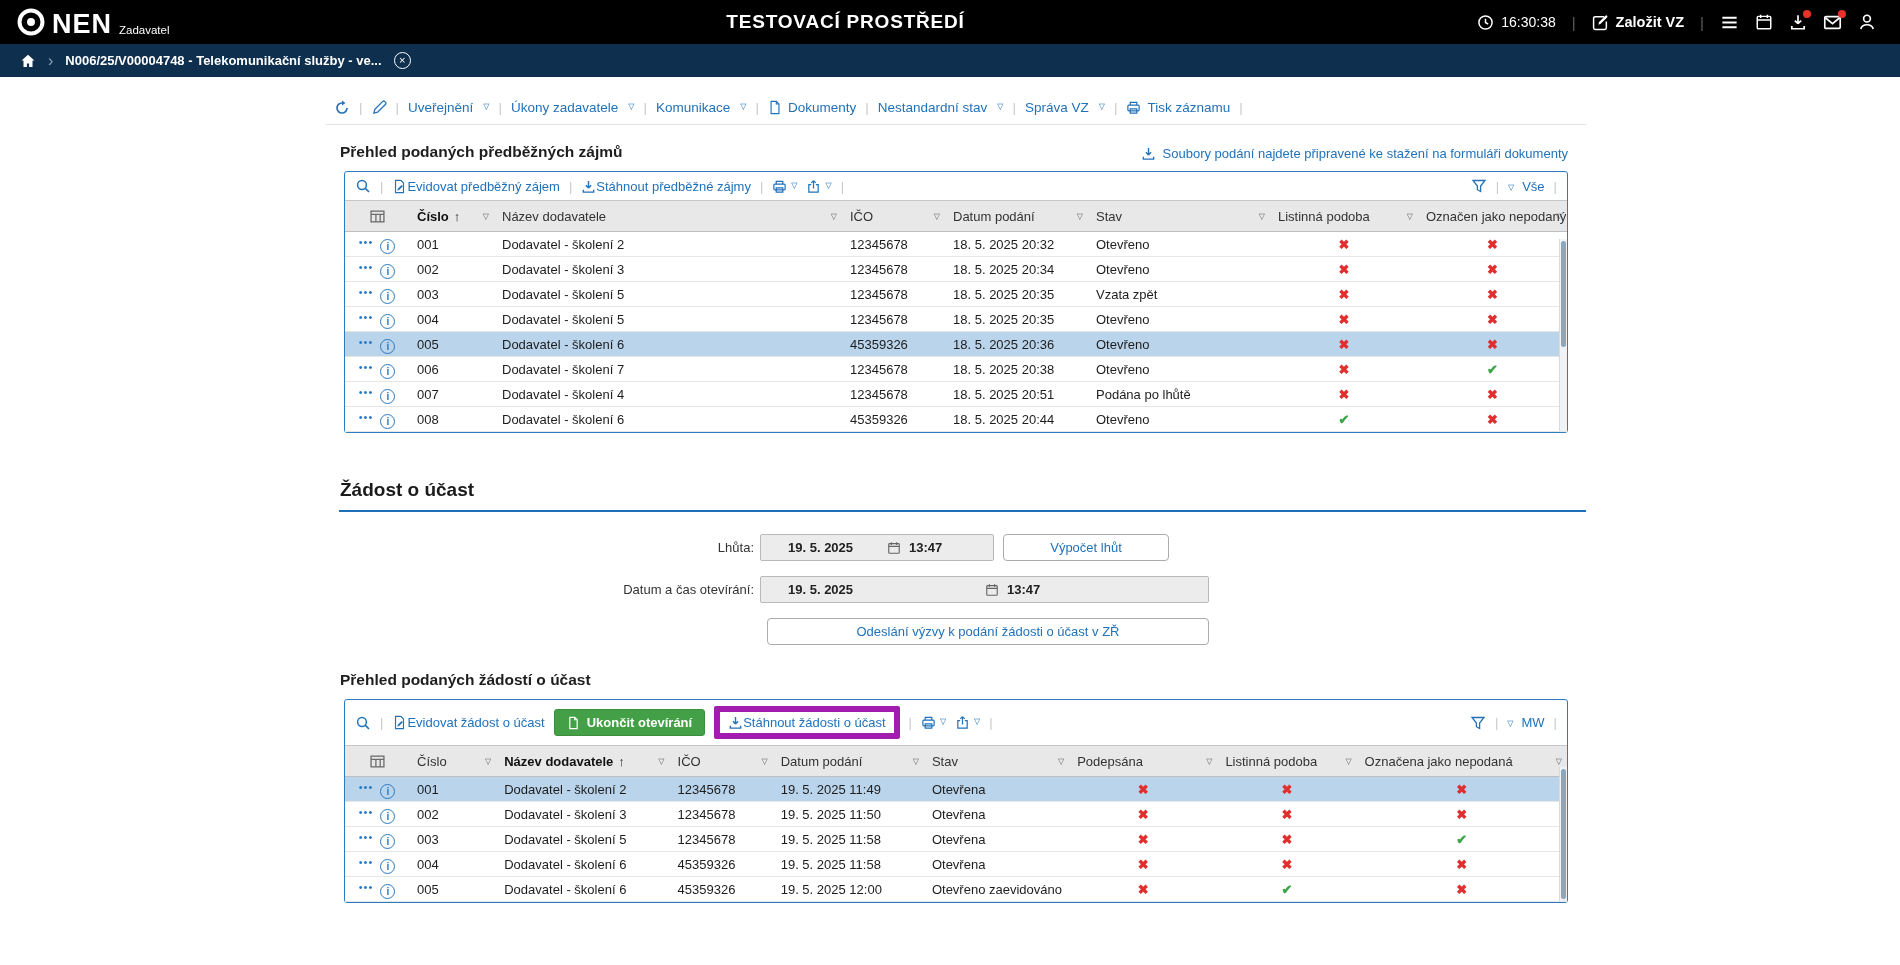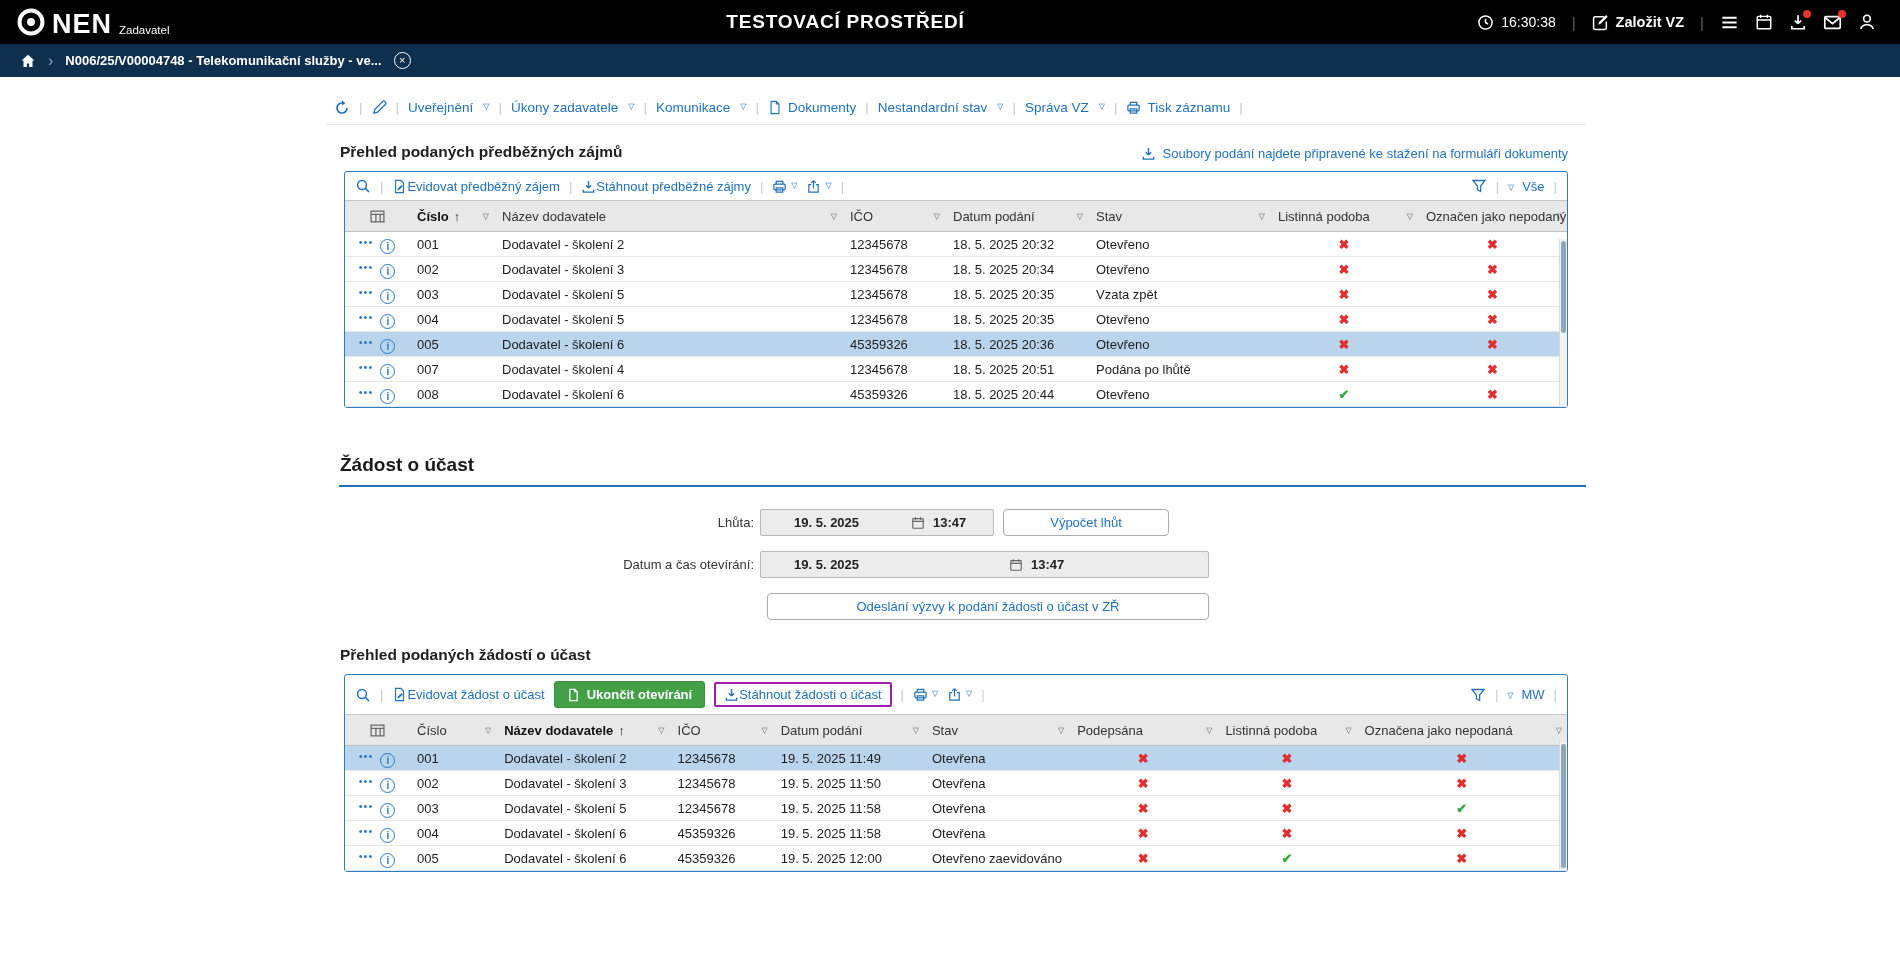--- a/index.html
+++ b/index.html
@@ -51,21 +51,21 @@
   .sec-title { font-size:15.5px; font-weight:bold; color:#1E1E1E; }
   .dl-link { color:#2272B9; font-size:13px; display:flex; gap:7px; align-items:center; cursor:pointer; }
 
   
   .panel { margin-left:18px; width:1224px; border:1px solid #2E7CC0; border-radius:3px; background:#fff; position:relative; }
   .panel-toolbar { display:flex; align-items:center; gap:9px; padding:6px 10px; font-size:13px; color:#2272B9; }
   .pt-link { display:flex; align-items:center; gap:0; cursor:pointer; white-space:nowrap; }
   .pt-right { margin-left:auto; display:flex; align-items:center; gap:9px; }
   .btn-green { display:flex; align-items:center; gap:7px; background:#43A047; color:#fff; font-weight:bold; font-size:13px;
                padding:5px 12px; border-radius:3px; border:1px solid #3B8F3F; cursor:pointer; }
-  .annotated { border:2px solid #a21caf; border-radius:2px; padding:3px 8px; display:flex; align-items:center; gap:6px; }
+  .annotated { border:6px solid #a21caf; border-radius:2px; padding:3px 8px; display:flex; align-items:center; gap:6px; }
   .preset { display:flex; align-items:center; gap:8px; cursor:pointer; }
   .preset .pcaret::before { content:"▽"; font-size:8px; position:relative; top:-1px; }
 
   table.grid { border-collapse:collapse; width:100%; table-layout:fixed; font-size:13px; }
   .grid thead th { background:#E8E8E8; border-top:1px solid #C6C6C6; border-bottom:1px solid #BFBFBF;
                    text-align:left; padding:0 16px 0 8px; font-weight:normal; color:#333; position:relative; height:31px; white-space:nowrap; overflow:hidden; }
   .grid th .flt::after { content:"▽"; position:absolute; right:5px; top:50%; transform:translateY(-50%); font-size:8px; color:#666; }
   .grid th.sorted .lbl { font-weight:bold; color:#111; }
   .grid th .sort::after { content:"↑"; font-weight:bold; margin-left:5px; color:#222; font-size:13px; }
   .grid th.th-icon { text-align:center; padding:0; }
@@ -86,21 +86,21 @@
   .thumb-t1 { top:2px; height:55%; }
   .thumb-t2 { top:2px; bottom:2px; }
 
   
   .sec2 { margin:46px 0 0 13px; width:1247px; border-bottom:2px solid #1D6FB8; padding:0 0 9px 1px; }
   .sec2-title { font-size:19px; font-weight:bold; color:#1A1A1A; }
   .form { margin-top:22px; font-size:13px; }
   .frow { display:flex; align-items:center; margin-bottom:15px; }
   .flabel { width:434px; text-align:right; padding-right:6px; color:#333; }
   .dtgroup { display:flex; align-items:center; background:#ECECEC; border:1px solid #B9B9B9; border-radius:2px; height:27px; font-weight:bold; color:#222; }
-  .dtgroup .dval { padding-left:9px; cursor:text;margin-left:24px; }
+  .dtgroup .dval { padding-left:27px; cursor:text; }
   .g1 { width:234px; } .g1 .dval { width:126px; }
   .g2 { width:449px; } .g2 .dval { width:224px; }
   .dtgroup .cal { margin:0 8px 0 0; color:#666; display:flex; cursor:pointer; }
   .dtgroup .tval { cursor:text; }
   .btn-light { height:27px; background:#fff; border:1px solid #ABABAB; border-radius:4px; color:#2272B9; font-size:13px;
                font-family:"Liberation Sans", sans-serif; display:flex; align-items:center; justify-content:center; cursor:pointer; }
   .btn-calc { width:166px; margin-left:9px; }
   .btn-send { width:442px; margin-left:7px; }
 
   .sec3-title { margin:26px 0 10px 14px; font-size:15.5px; font-weight:bold; color:#1E1E1E; }
@@ -372,20 +372,30 @@
           </tr>
           <tr class="selected">
             <td class="actions"><span class="dots"></span><span class="info"></span></td>
             <td>005</td>
             <td>Dodavatel - školení 6</td>
             <td>45359326</td>
             <td>18. 5. 2025 20:36</td>
             <td>Otevřeno</td>
             <td class="bool"><span class="cross">✖</span></td>
             <td class="bool"><span class="cross">✖</span></td>
+          </tr>
+          <tr>
+            <td class="actions"><span class="dots"></span><span class="info"></span></td>
+            <td>006</td>
+            <td>Dodavatel - školení 7</td>
+            <td>12345678</td>
+            <td>18. 5. 2025 20:38</td>
+            <td>Otevřeno</td>
+            <td class="bool"><span class="cross">✖</span></td>
+            <td class="bool"><span class="check">✔</span></td>
           </tr>
           <tr>
             <td class="actions"><span class="dots"></span><span class="info"></span></td>
             <td>007</td>
             <td>Dodavatel - školení 4</td>
             <td>12345678</td>
             <td>18. 5. 2025 20:51</td>
             <td>Podána po lhůtě</td>
             <td class="bool"><span class="cross">✖</span></td>
             <td class="bool"><span class="cross">✖</span></td>

